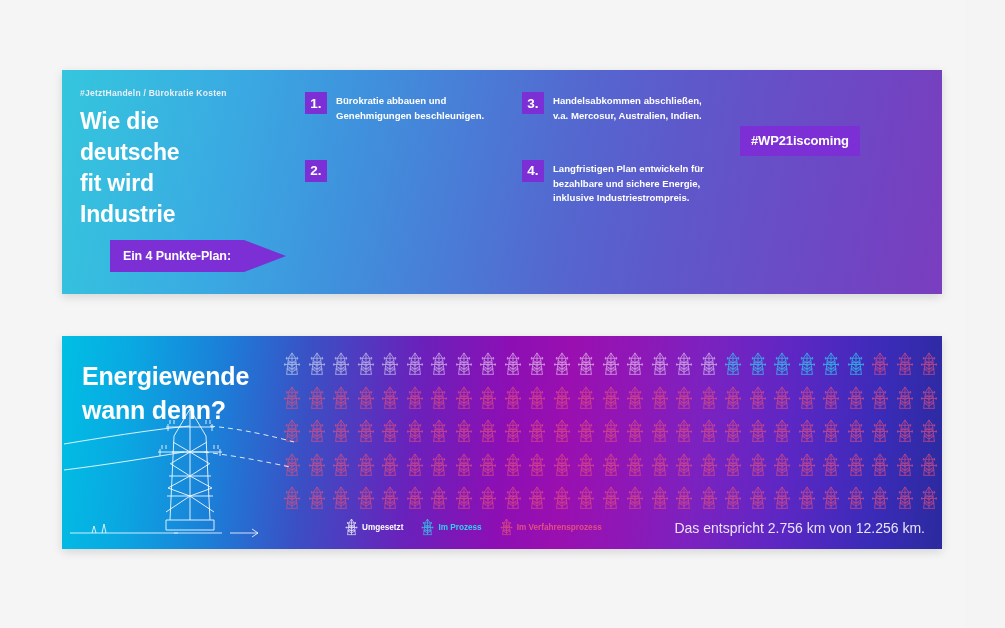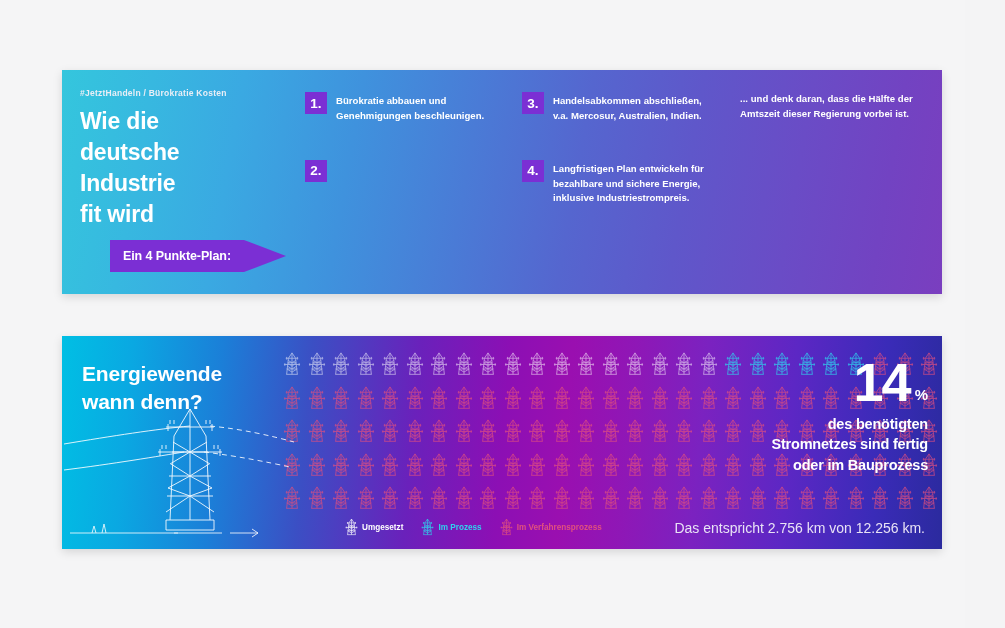--- a/index.html
+++ b/index.html
@@ -179,21 +179,21 @@
         #3a2bb8 92%,
         #2b2a9e 100%);
     box-shadow: 0 3px 9px rgba(0,0,0,0.13);
     overflow: hidden;
   }
 
   .headline2 {
     position: absolute;
     left: 20px;
     top: 24px;
-    font-size: 21px;
+    font-size: 25px;
     font-weight: bold;
     line-height: 1.35;
     color: #ffffff;
     letter-spacing: -0.2px;
     z-index: 4;
   }
 
   .pylon-art {
     position: absolute;
     left: 0;
@@ -301,22 +301,22 @@
 
 <div class="page">
 
   <div class="card1">
 
     <div class="kicker">#JetztHandeln / Bürokratie Kosten</div>
 
     <div class="headline1">
       <div>Wie die</div>
       <div>deutsche</div>
+      <div>fit wird</div>
       <div>Industrie</div>
-      <div>fit wird</div>
     </div>
 
     <div class="arrow-banner">
       <div class="arrow-body">
         <span class="arrow-label">Ein 4 Punkte-Plan:</span>
       </div>
       <div class="arrow-head"></div>
     </div>
 
     <div class="points-col col-a">
@@ -334,21 +334,21 @@
         <div class="num-badge">3.</div>
         <div class="point-text">Handelsabkommen abschließen, v.a. Mercosur, Australien, Indien.</div>
       </div>
       <div class="point">
         <div class="num-badge">4.</div>
         <div class="point-text">Langfristigen Plan entwickeln für bezahlbare und sichere Energie, inklusive Industriestrompreis.</div>
       </div>
     </div>
 
     <div class="note-col">
-      <div class="note-text">... und denk daran, dass die Hälfte der Amtszeit dieser Regierung vorbei ist.</div>
+      <div class="hashtag-badge">#WP21iscoming</div>
     </div>
   </div>
 
   <div class="card2">
 
     <div class="headline2">
       <div>Energiewende</div>
       <div>wann denn?</div>
     </div>
 
@@ -2955,31 +2955,20 @@
                 <path d="M5,16 L10,19 L15,16"></path>
                 <path d="M5.4,12 L10,16 M14.6,12 L10,16"></path>
                 <path d="M4.2,19 L10,22.5 M15.8,19 L10,22.5"></path>
                 <path d="M3.6,25 L16.4,25"></path>
               </g>
             </svg>
           </div>
         </div>
       </div>
 
-    <div class="stat-block">
-      <div class="big-row">
-        <span class="big-num">14</span>
-        <span class="big-pct">%</span>
-      </div>
-      <div class="stat-sub">
-        <div>des benötigten</div>
-        <div>Stromnetzes sind fertig</div>
-        <div>oder im Bauprozess</div>
-      </div>
-    </div>
 
     <div class="footnote">Das entspricht 2.756 km von 12.256 km.</div>
 
     <div class="legend" id="legend">
         <div class="legend-item">
           <span>
             <svg width="13" height="19" viewBox="0 0 20 28">
               <g fill="none" stroke="#ffffff" stroke-width="1" opacity="0.95">
                 <path d="M10,1 L10,25"></path>
                 <path d="M10,1 L6,7 M10,1 L14,7"></path>

